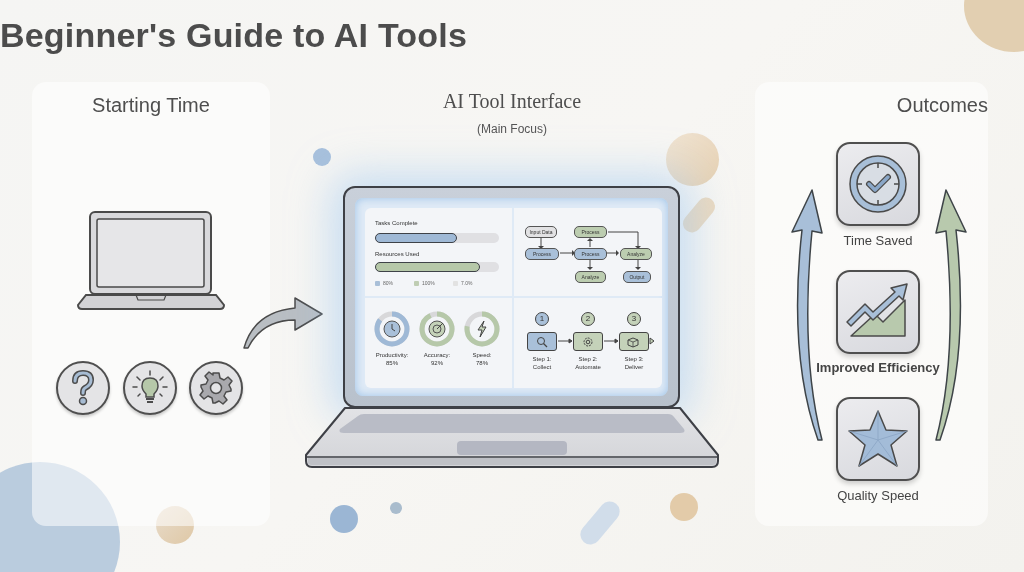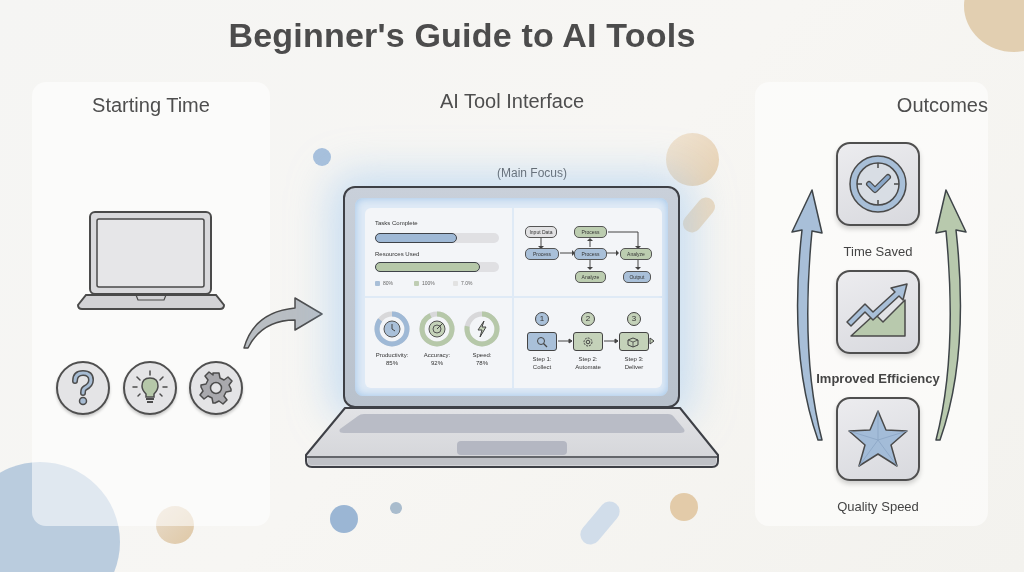--- a/index.html
+++ b/index.html
@@ -6,42 +6,42 @@
   html, body { width: 1024px; height: 572px; overflow: hidden; }
   body {
     position: relative;
     font-family: "Liberation Sans", "DejaVu Sans", sans-serif;
     background: linear-gradient(135deg, #f5f5f3 0%, #f7f6f3 50%, #f3f2ee 100%);
     color: #4a4a4a;
   }
   .abs { position: absolute; }
   .bubble { position: absolute; border-radius: 50%; }
   .title {
-    position: absolute; left: 0; width: 924px; top: 16px; text-align: center;
+    position: absolute; left: 0; width: 924px; top: 16px; text-align: left;
     font-size: 34px; font-weight: 700; color: #4c4c4c; letter-spacing: 0.2px;
   }
   .panel {
     position: absolute; background: rgba(255,255,255,0.55); border-radius: 14px;
   }
   .panel-title {
     position: absolute; width: 100%; text-align: center; font-size: 20px; color: #4e4e4e;
   }
   .circle-btn {
     position: absolute; width: 54px; height: 54px; border-radius: 50%;
     background: #e4e4e6; border: 2px solid #4f4f4f;
     box-shadow: 0 2px 3px rgba(0,0,0,0.2);
     display: flex; align-items: center; justify-content: center;
   }
   .outcome-tile {
     position: absolute; width: 84px; height: 84px; border-radius: 14px;
     background: linear-gradient(160deg, #ececef, #d8d9de);
     border: 2px solid #4f4f4f; box-shadow: 0 3px 5px rgba(0,0,0,0.18);
     display: flex; align-items: center; justify-content: center;
   }
-  .outcome-label { position: absolute; width: 200px; text-align: center; font-size: 13px; color: #444; margin-top: 11px; }
+  .outcome-label { position: absolute; width: 200px; text-align: center; font-size: 13px; color: #444; }
 
   
   .lid {
     position: absolute; left: 343px; top: 186px; width: 337px; height: 222px;
     border: 2px solid #3e4046; border-radius: 12px;
     background: linear-gradient(#c9d0da, #b8c1cc);
     box-shadow: 0 0 40px 12px rgba(160,200,240,0.55);
   }
   .screen {
     position: absolute; left: 10px; top: 10px; right: 10px; bottom: 10px;
@@ -127,22 +127,22 @@
       <path d="M-3 -15 L3 -15 L4 -10 L8 -8 L12 -11 L16 -7 L13 -3 L15 1 L15 3 L10 4 L8 8 L11 12 L7 16 L3 13 L-1 15 L-3 15 L-4 10 L-8 8 L-12 11 L-16 7 L-13 3 L-15 -1 L-15 -3 L-10 -4 L-8 -8 L-11 -12 L-7 -16 L-3 -13 Z" fill="#a9a9ad" stroke="#4c4c4c" stroke-width="1.5" stroke-linejoin="round"></path>
       <circle r="5.5" fill="#e4e4e6" stroke="#4c4c4c" stroke-width="1.5"></circle>
     </g>
   </svg>
 </div>
 
 <svg class="abs" style="left:240px; top:290px;" width="90" height="62" viewBox="0 0 90 62">
   <path d="M4 58 Q14 22 55 18 L55 8 L82 24 L55 40 L55 30 Q22 30 8 58 Z" fill="#b9bec3" stroke="#4a4a4a" stroke-width="1.5" stroke-linejoin="round"></path>
 </svg>
 
-<div class="abs" style="left:362px; top:90px; width:300px; text-align:center; font-size:20px; color:#4e4e4e;">AI Tool Interface</div>
-<div class="abs" style="left:382px; top:122px; width:300px; text-align:center; font-size:12px; color:#555;margin-top:44px;">(Main Focus)</div>
+<div class="abs" style="left:362px; top:90px; width:300px; text-align:center; font-size:20px; color:#4e4e4e;font-family:Liberation Serif, serif;">AI Tool Interface</div>
+<div class="abs" style="left:362px; top:122px; width:300px; text-align:center; font-size:12px; color:#555;">(Main Focus)</div>
 
 <div class="lid">
   <div class="screen">
 
     <div class="quad" style="left:10px; top:10px; width:147px; height:88px; border-radius:6px 0 0 0;">
       <div class="q-label" style="left:10px; top:12px;">Tasks Complete</div>
       <div class="bar-track" style="left:10px; top:25px; width:124px;">
         <div class="bar-fill" style="width:66%; background:#9fb9d6;"></div>
       </div>
       <div class="q-label" style="left:10px; top:43px;">Resources Used</div>

